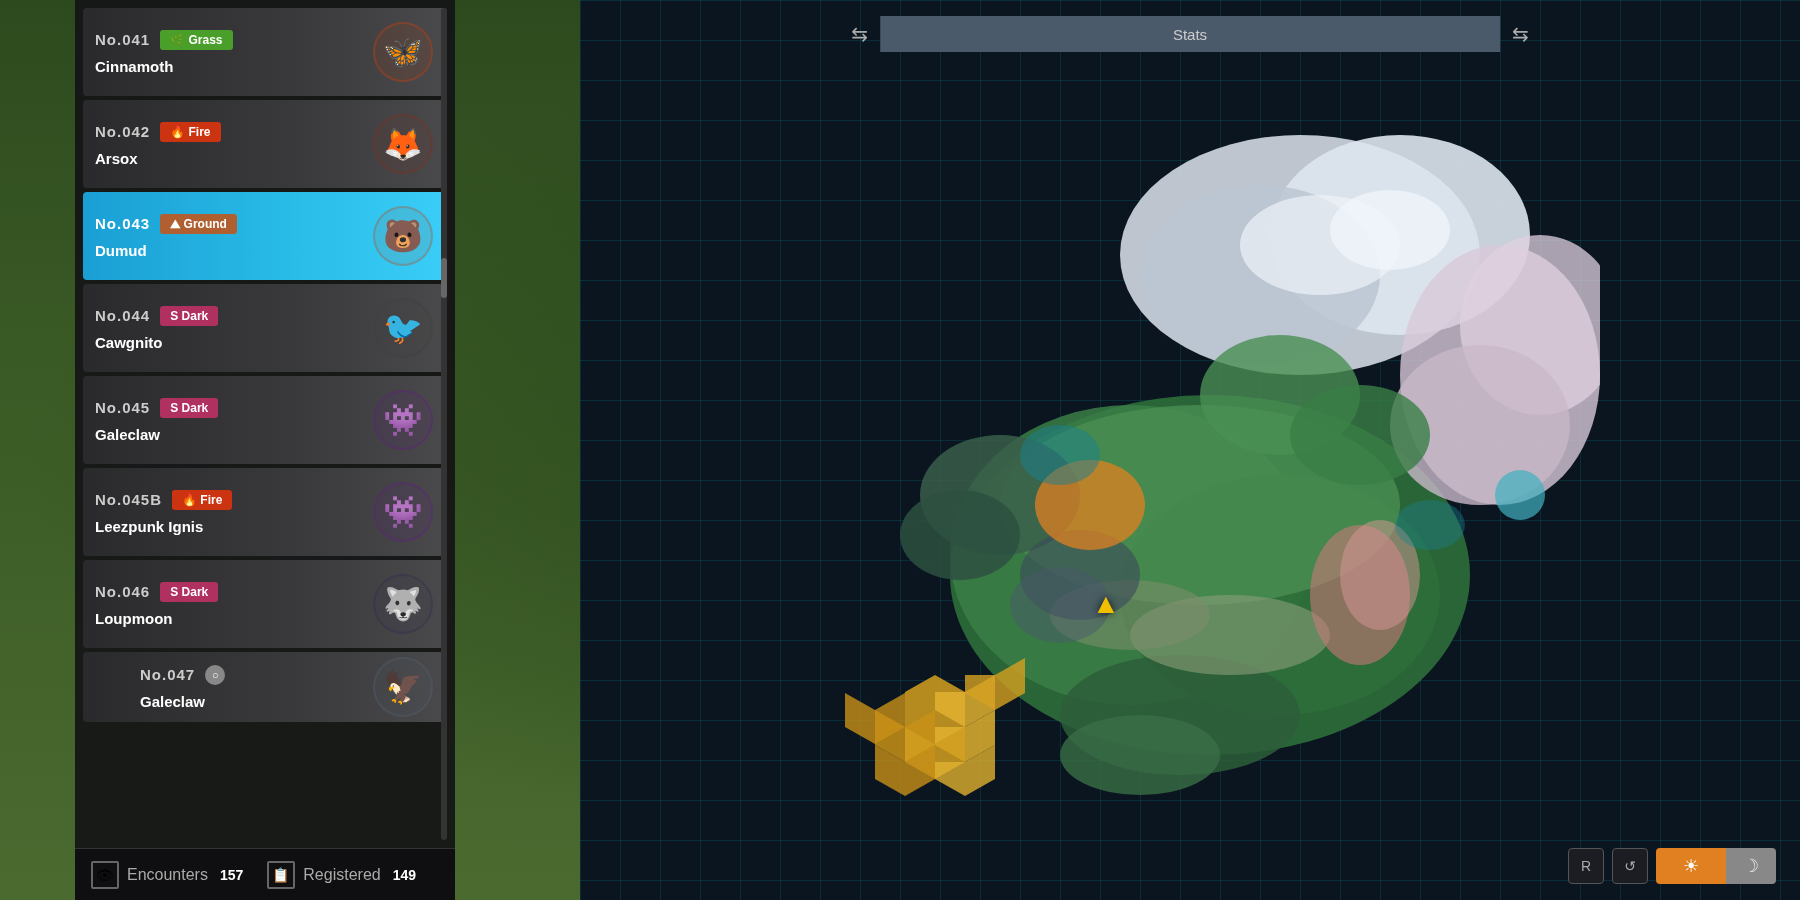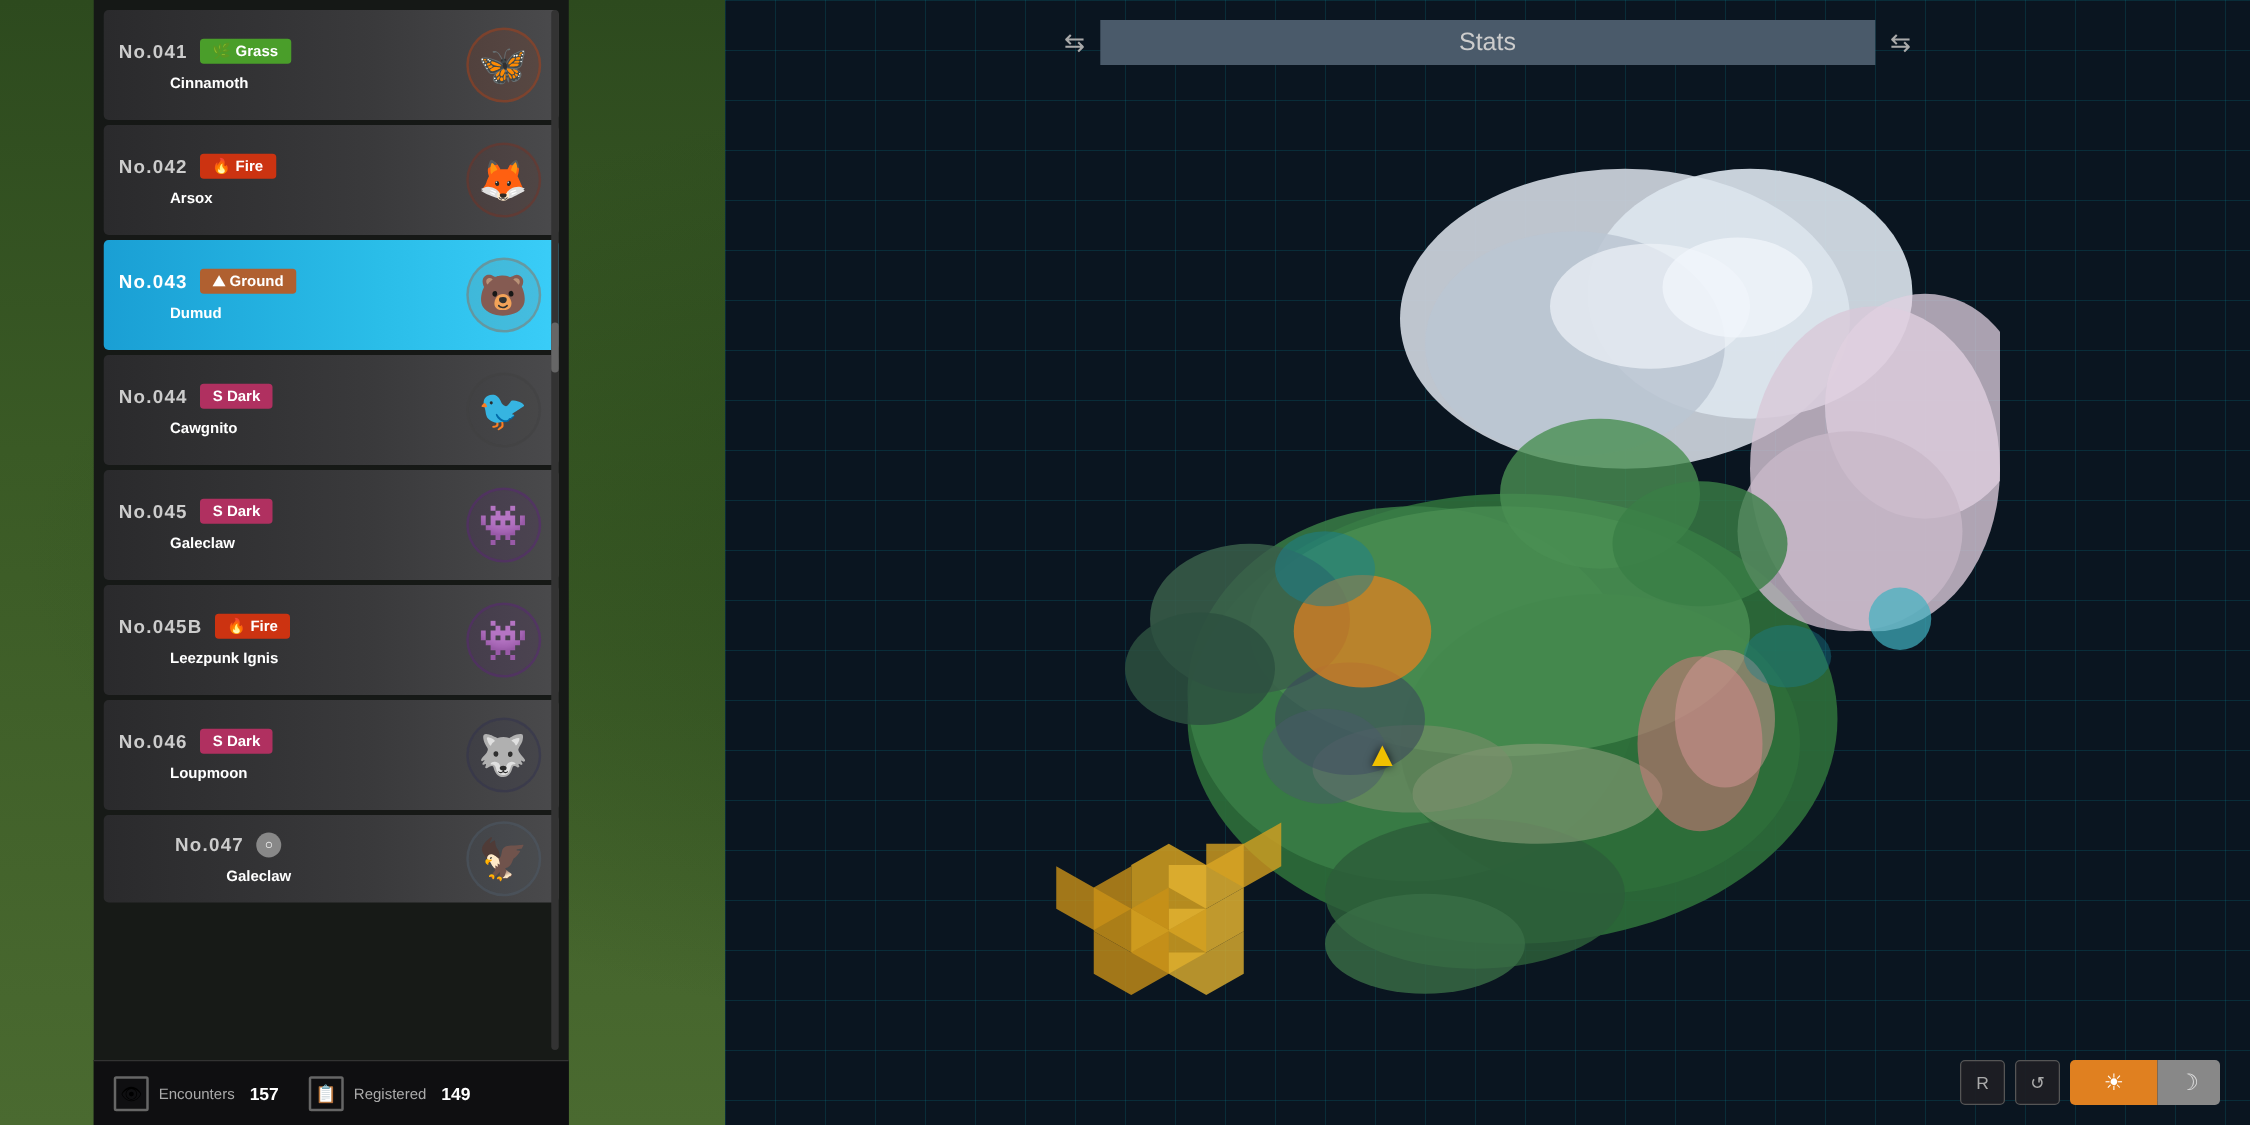--- a/index.html
+++ b/index.html
@@ -101,25 +101,24 @@
       align-items: center;
       gap: 4px;
     }
     .type-grass { background: #4a9e2a; }
     .type-fire { background: #cc3311; }
     .type-ground { background: #b06030; }
     .type-dark { background: #b03060; }
     .type-neutral { background: #888888; border-radius: 50%; width: 20px; height: 20px; padding: 0; justify-content: center; font-size: 11px; }
 
     .pokemon-name {
-      font-size: 12px;
+      font-size: 15px;
       font-weight: bold;
       color: #ffffff;
       margin-top: 2px;
-      margin-left: 41px;
     }
 
     .pokemon-sprite {
       width: 80px;
       height: 80px;
       display: flex;
       align-items: center;
       justify-content: center;
       flex-shrink: 0;
       margin-right: 4px;
@@ -176,21 +175,21 @@
       height: 28px;
       border: 2px solid #666;
       border-radius: 2px;
       display: flex;
       align-items: center;
       justify-content: center;
       font-size: 14px;
     }
 
     .stat-label {
-      font-size: 12px;
+      font-size: 16px;
       color: #aaa;
     }
 
     .stat-value {
       font-size: 14px;
       font-weight: bold;
       color: #ffffff;
       margin-left: 4px;
     }
 
@@ -226,21 +225,21 @@
       display: flex;
       width: 620px;
     }
 
     .tab {
       flex: 1;
       height: 36px;
       display: flex;
       align-items: center;
       justify-content: center;
-      font-size: 20px;
+      font-size: 15px;
       font-weight: 500;
       cursor: pointer;
     }
 
     .tab-stats {
       background: #4a5a6a;
       color: #ccc;
     }
 
     .tab-habitat {

